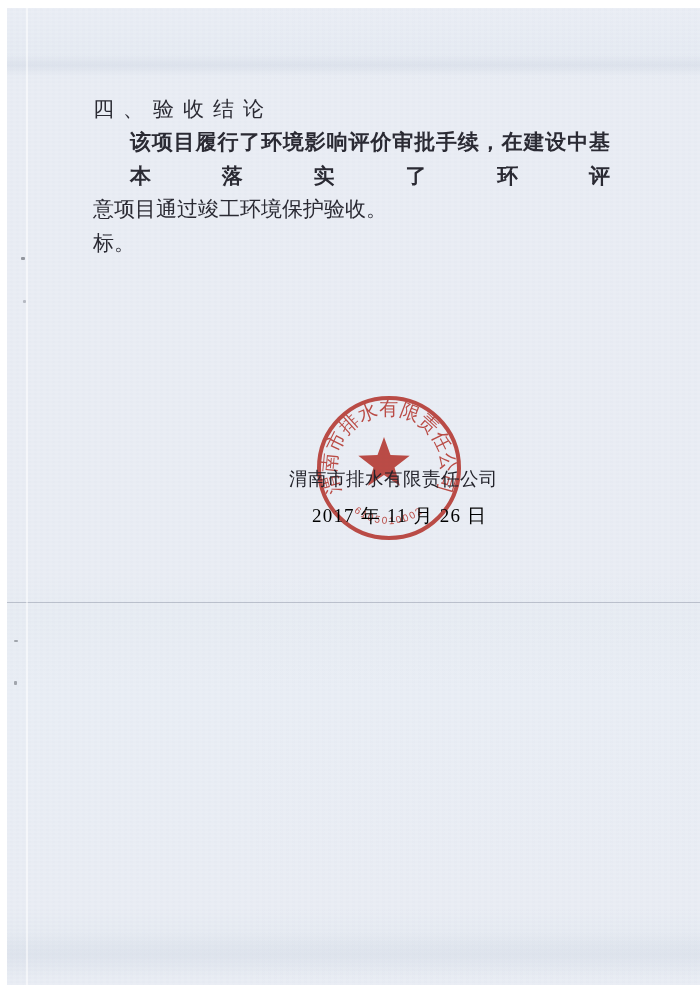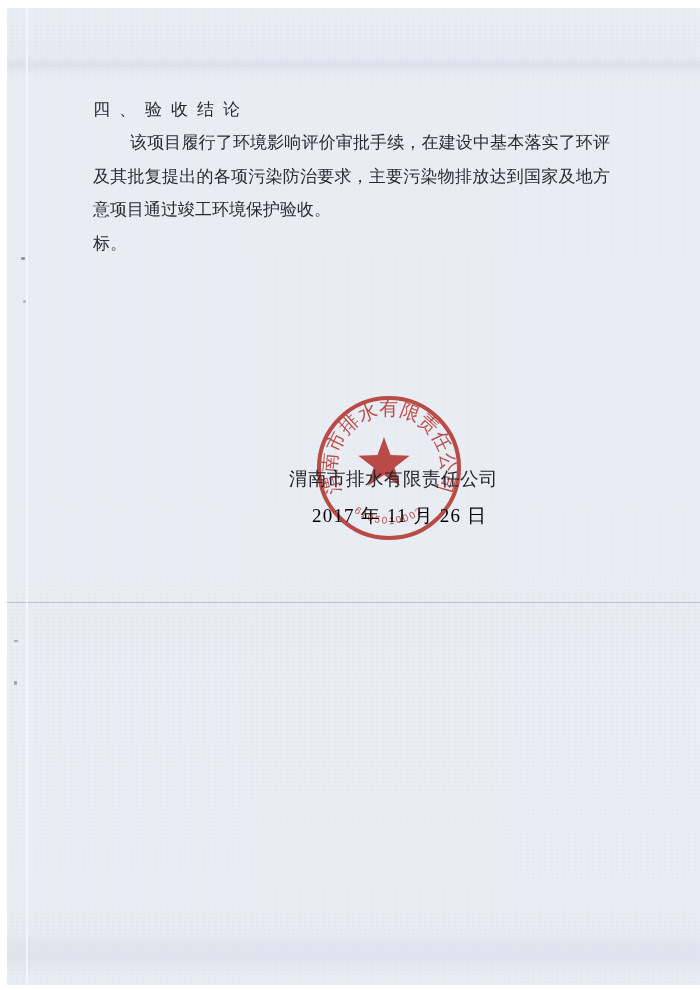--- a/index.html
+++ b/index.html
@@ -33,26 +33,26 @@
   }
   .foldline{
     position:absolute;top:8px;bottom:5px;left:26px;width:2px;
     background:rgba(255,255,255,.5);
   }
   .speck{position:absolute;background:#5a5d66;border-radius:1px;}
 
   .content{
     position:absolute;left:93px;top:93px;width:517px;
     color:#2a2a33;
-    font-size:17px;line-height:33.4px;
+    font-size:21px;line-height:33.4px;
   }
   .line{white-space:pre;}
   .heading{letter-spacing:9px;white-space:normal;}
   .jl{white-space:normal;text-align:justify;text-align-last:justify;}
-  .ind-p{padding-left:37px;}
+  .ind-p{padding-left:37px;font-weight:bold;}
   .ind-i{padding-left:31px;}
 
   .company{
     position:absolute;left:289px;top:466px;z-index:3;
     color:#23232b;font-size:18.5px;letter-spacing:.5px;white-space:pre;
   }
   .sigdate{
     position:absolute;left:312px;top:503px;z-index:3;
     color:#000000;font-size:19px;letter-spacing:1.2px;white-space:pre;
   }
@@ -75,21 +75,20 @@
 <div class="foldline"></div>
 
 <div class="speck" style="left:21px;top:257px;width:4px;height:3px;opacity:.6;"></div>
 <div class="speck" style="left:23px;top:300px;width:3px;height:3px;opacity:.35;"></div>
 <div class="speck" style="left:14px;top:640px;width:4px;height:2px;opacity:.5;"></div>
 <div class="speck" style="left:14px;top:681px;width:3px;height:4px;opacity:.5;"></div>
 
 <div class="content">
   <div class="line heading">四、验收结论</div>
   <div class="line jl ind-p">该项目履行了环境影响评价审批手续，在建设中基本落实了环评</div>
-  <div class="line jl">及其批复提出的各项污染防治要求，主要污染物排放达到国家及地方</div>
   <div class="line">意项目通过竣工环境保护验收。</div>
   <div class="line">标。</div>
 </div>
 
 <svg class="seal" viewBox="0 0 160 160" aria-hidden="true">
   <g fill="#c5392f" stroke="none">
     <circle cx="80" cy="80" r="70" fill="none" stroke="#c5392f" stroke-width="4"></circle>
     <polygon points="75,49 81.5,67.1 100.7,67.7 85.5,79.4 90.9,97.8 75,87 59.1,97.8 64.5,79.4 49.3,67.7 68.5,67.1"></polygon>
     <path id="sealArcTop" d="M 30.2 98.1 A 53 53 0 1 1 129.8 98.1" fill="none"></path>
     <path id="sealArcBottom" d="M 47.9 125.9 A 56 56 0 0 0 112.1 125.9" fill="none"></path>

